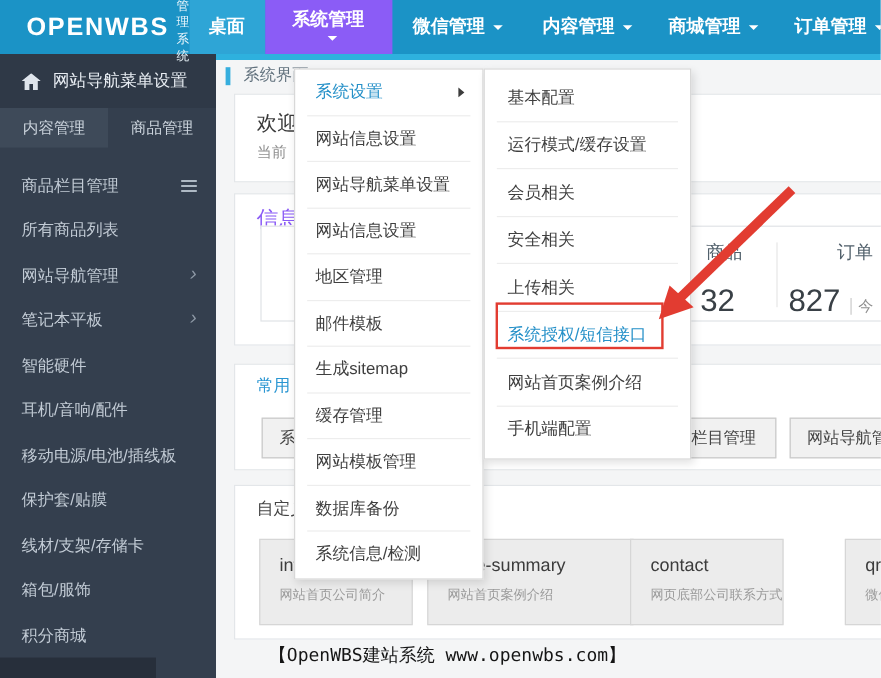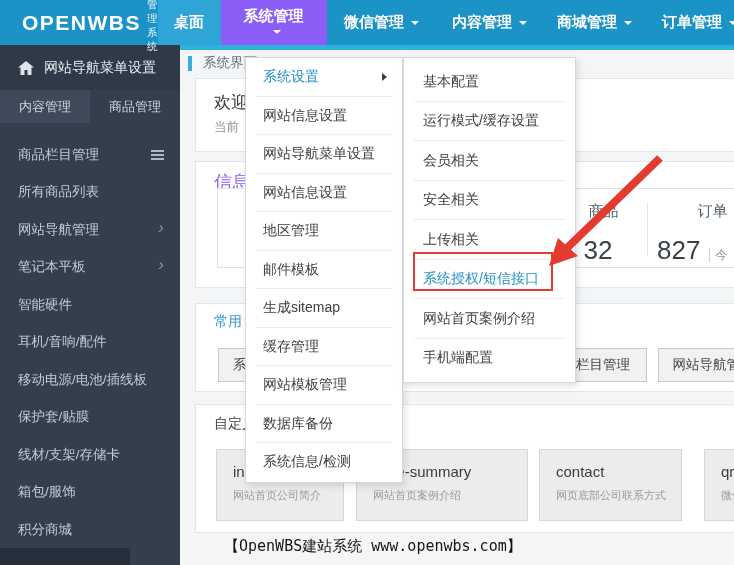--- a/index.html
+++ b/index.html
@@ -70,21 +70,21 @@
   .quick-buttons .btn { position:absolute; top:44px; height:34px; background:#f1f1f1; border:1px solid #c9c9c9; font-size:13.5px; color:#444; font-family:inherit; cursor:pointer; }
   .quick-buttons .btn:nth-of-type(1){ left:22px; width:84px; }
   .quick-buttons .btn:nth-of-type(2){ left:363px; width:88px; }
   .quick-buttons .btn:nth-of-type(3){ left:462px; width:110px; }
 
   #panel-custom { top:404px; height:129px; }
   .custom-title { position:absolute; left:18px; top:10px; font-size:14px; color:#444; }
   .cards .card { position:absolute; top:44px; height:72px; background:#ececec; border:1px solid #d6d6d6; padding:13px 0 0 16px; cursor:pointer; overflow:hidden; }
   .cards .card:nth-of-type(1){ left:20px; width:128px; }
   .cards .card:nth-of-type(2){ left:160px; width:172px; }
-  .cards .card:nth-of-type(3){ left:343px; width:143px; }
+  .cards .card:nth-of-type(3){ left:329px; width:128px; }
   .cards .card:nth-of-type(4){ left:508px; width:130px; }
   .card-name { display:block; font-size:15px; color:#3c3c3c; white-space:nowrap; }
   .card-desc { display:block; font-size:11px; color:#9a9a9a; margin-top:8px; white-space:nowrap; }
 
   .watermark { position:absolute; left:224px; top:537px; font-family:"DejaVu Sans Mono","Liberation Mono",monospace; font-size:15px; color:#151515; z-index:4; white-space:nowrap; }
 
   
   .dropdown { position:absolute; left:245px; top:57px; width:158px; background:#fff; border:1px solid #d8d8d8; box-shadow:2px 3px 7px rgba(0,0,0,.12); z-index:20; }
   .submenu  { position:absolute; left:403px; top:57px; width:173px; background:#fff; border:1px solid #d8d8d8; box-shadow:2px 3px 7px rgba(0,0,0,.12); z-index:21; padding:4px 0; }
   .m-item { position:relative; height:38.5px; display:flex; align-items:center; padding-left:17px; font-size:14px; color:#3f3f3f; cursor:pointer; }

